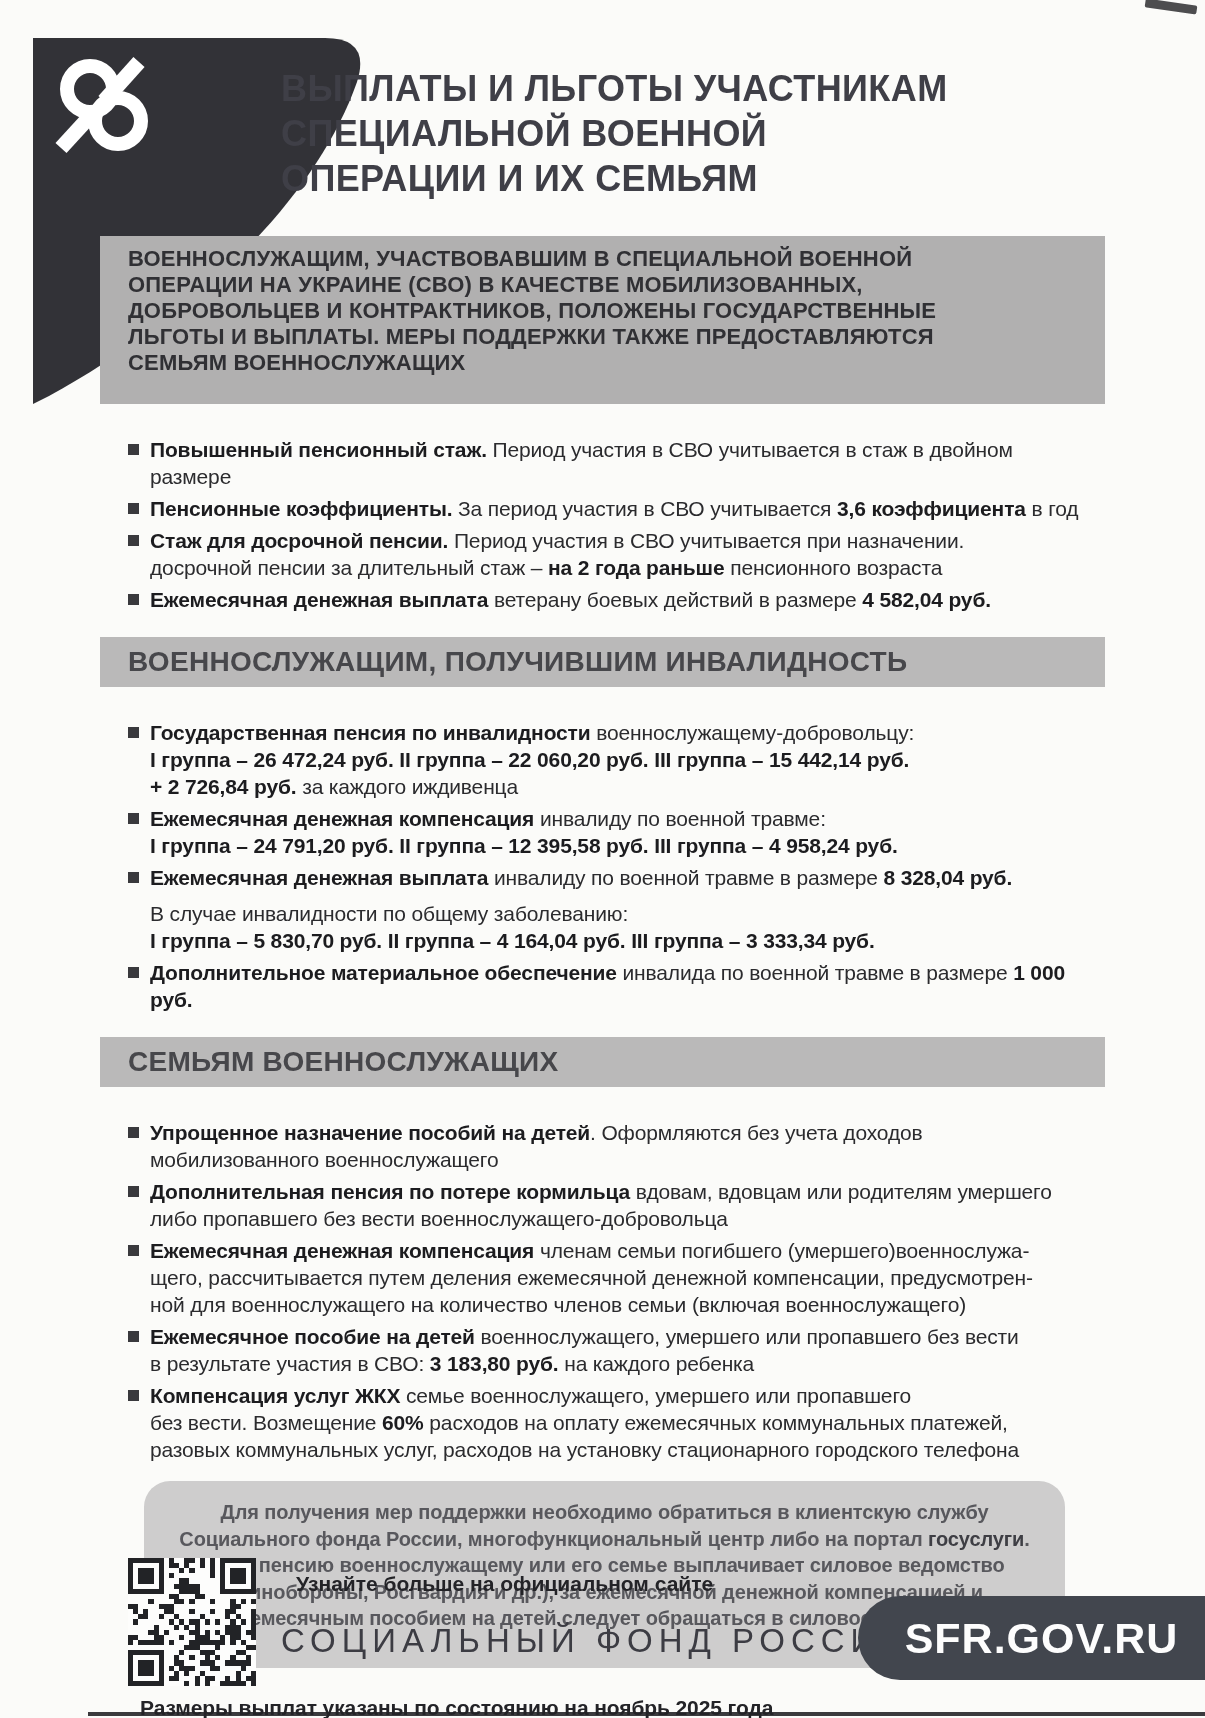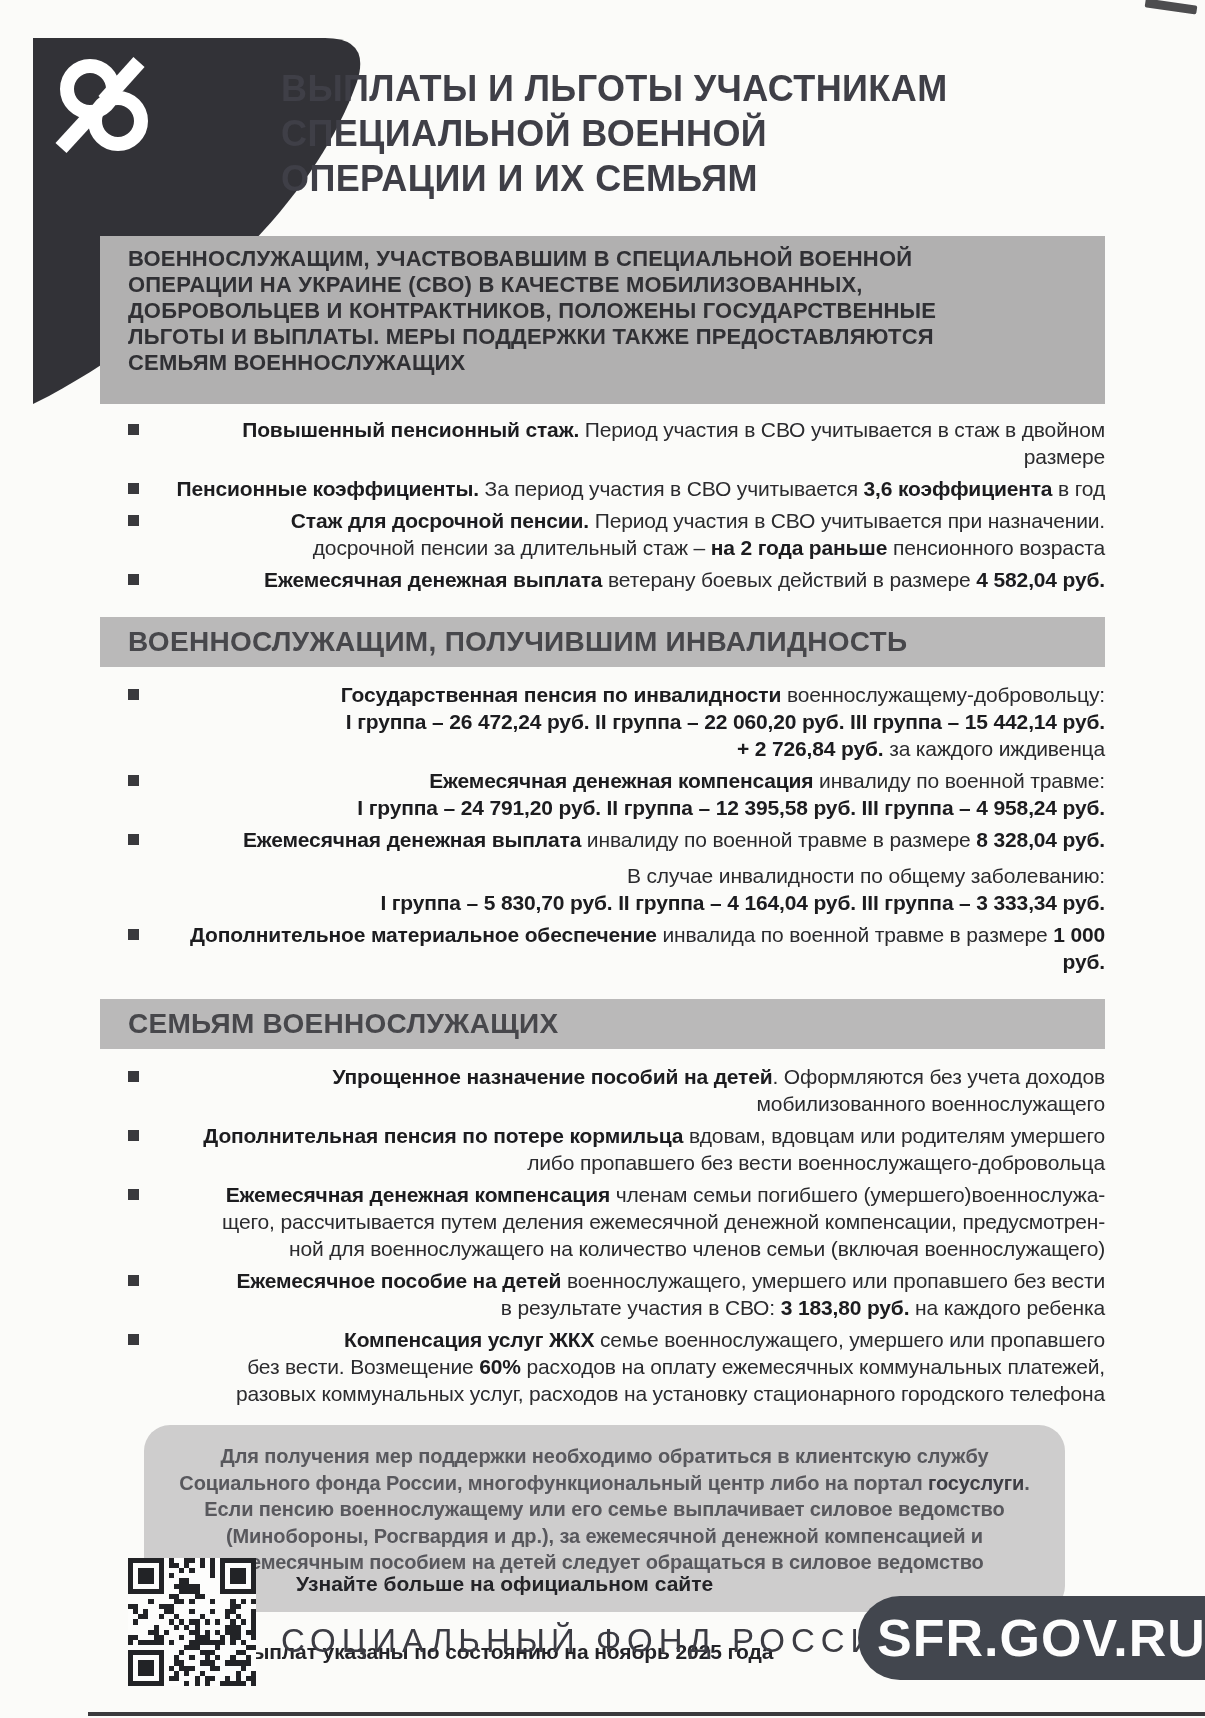--- a/index.html
+++ b/index.html
@@ -36,21 +36,21 @@
   .intro-banner{
     background:var(--banner-gray);color:var(--banner-ink);
     font-size:22px;line-height:26px;font-weight:700;letter-spacing:.2px;
     padding:10px 28px 28px;white-space:pre-line;
   }
   .section-banner{
     background:var(--section-gray);color:var(--section-ink);
     font-size:28px;line-height:27px;font-weight:700;letter-spacing:.3px;
     padding:11px 28px 12px;margin:24px 0 14px;
   }
-  .bullets{margin-top:12px;text-align:right;}
+  .bullets{margin-top:32px;}
   .bullet-item{position:relative;padding-left:50px;margin-bottom:5px;}
   .sq{position:absolute;left:28px;top:8px;width:11px;height:11px;background:#39393d;}
   .btext{font-size:21px;line-height:27px;letter-spacing:-.15px;}
   .line{white-space:pre-line;}
   .line.nw{white-space:nowrap;}
   .line.gap{margin-top:9px;}
   .bold{font-weight:700;color:var(--ink-strong);}
   .reg{font-weight:400;color:var(--ink);}
   
   .note-box{
@@ -64,21 +64,21 @@
   
   .footnote{margin:28px 0 0 40px;font-size:21px;font-weight:700;color:#232327;letter-spacing:-.1px;}
   
   .qr{position:absolute;left:128px;top:1558px;width:128px;height:128px;fill:#222326;background:#fdfdfc;}
   .more-info{position:absolute;left:296px;top:1572px;font-size:21px;font-weight:700;color:#232327;}
   .org-name{position:absolute;left:281px;top:1622px;font-size:33px;font-weight:400;letter-spacing:6px;color:#3c3c43;}
   .site-pill{
     position:absolute;left:858px;top:1596px;right:-4px;height:84px;background:var(--pill-bg);
     border-radius:44px 0 0 44px;display:flex;align-items:center;justify-content:center;
   }
-  .site-pill span{color:#fdfdfd;font-size:52px;font-weight:700;letter-spacing:1px;padding-left:16px;}
+  .site-pill span{color:#fdfdfd;font-size:43px;font-weight:700;letter-spacing:1px;padding-left:16px;}
 </style>
 </head>
 <body>
 
 <div class="page">
 
   <svg class="swoosh" viewBox="0 0 340 370" aria-hidden="true">
     <path d="M0,0 L292,0 Q338,0 324,44 C284,158 168,274 16,358 L0,366 Z" fill="#323237"></path>
     <g stroke="#ffffff" fill="none">
       <line x1="106" y1="24" x2="71" y2="63" stroke-width="15"></line>

